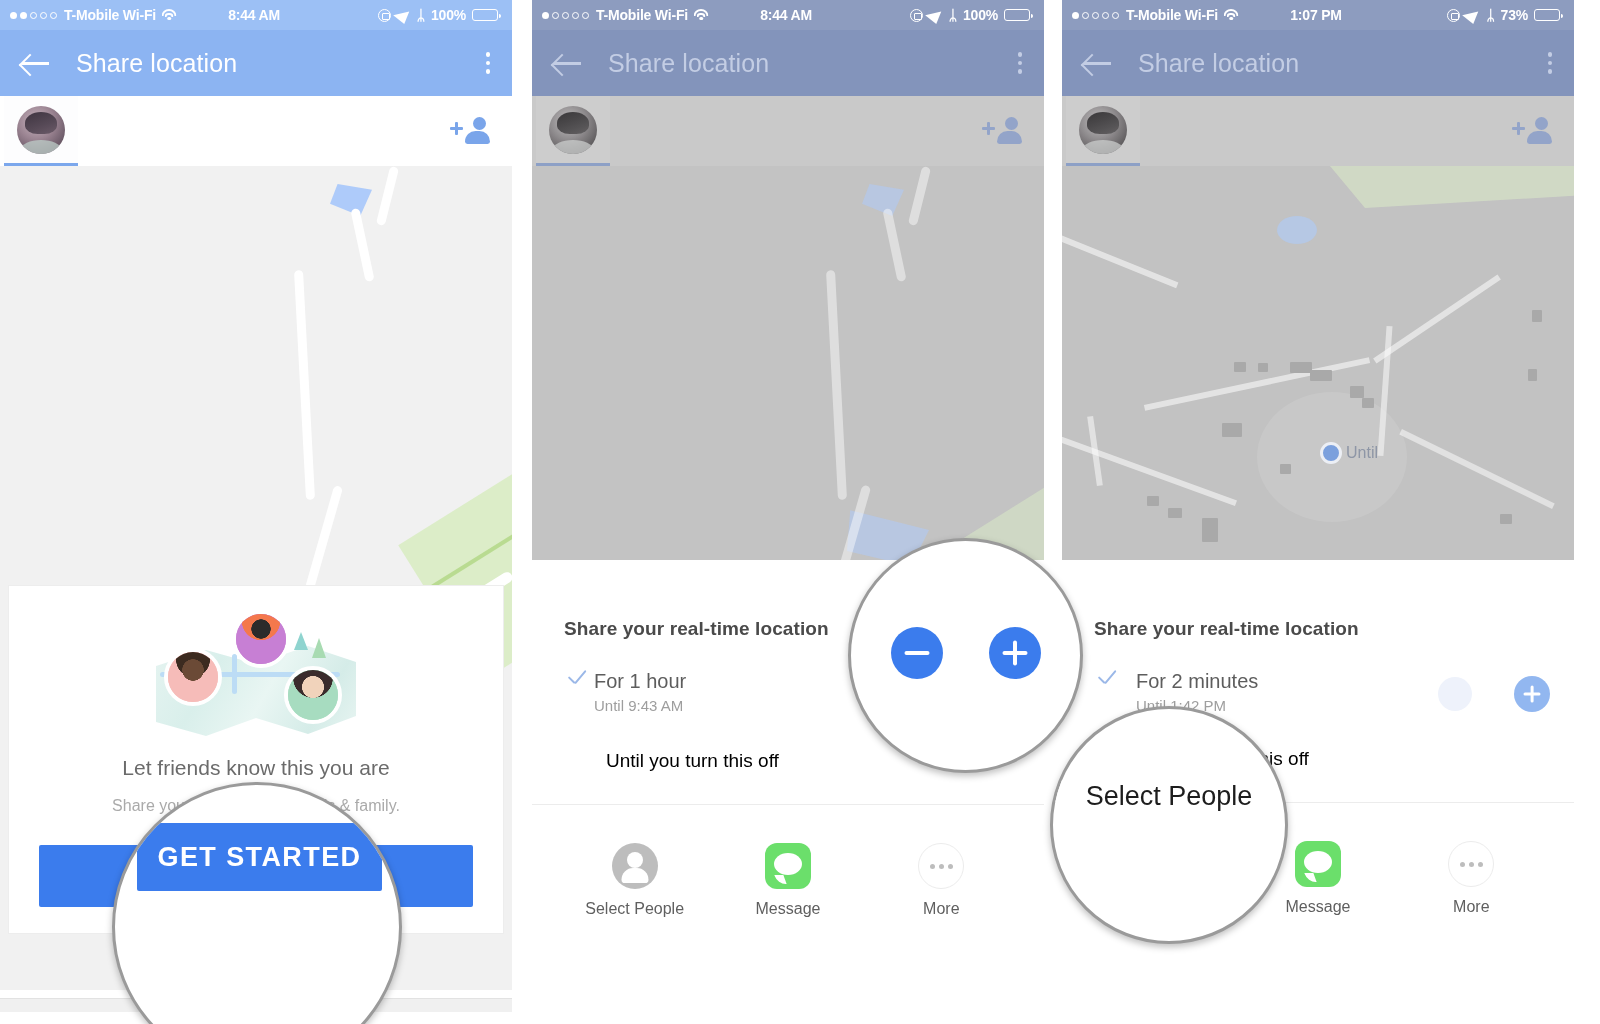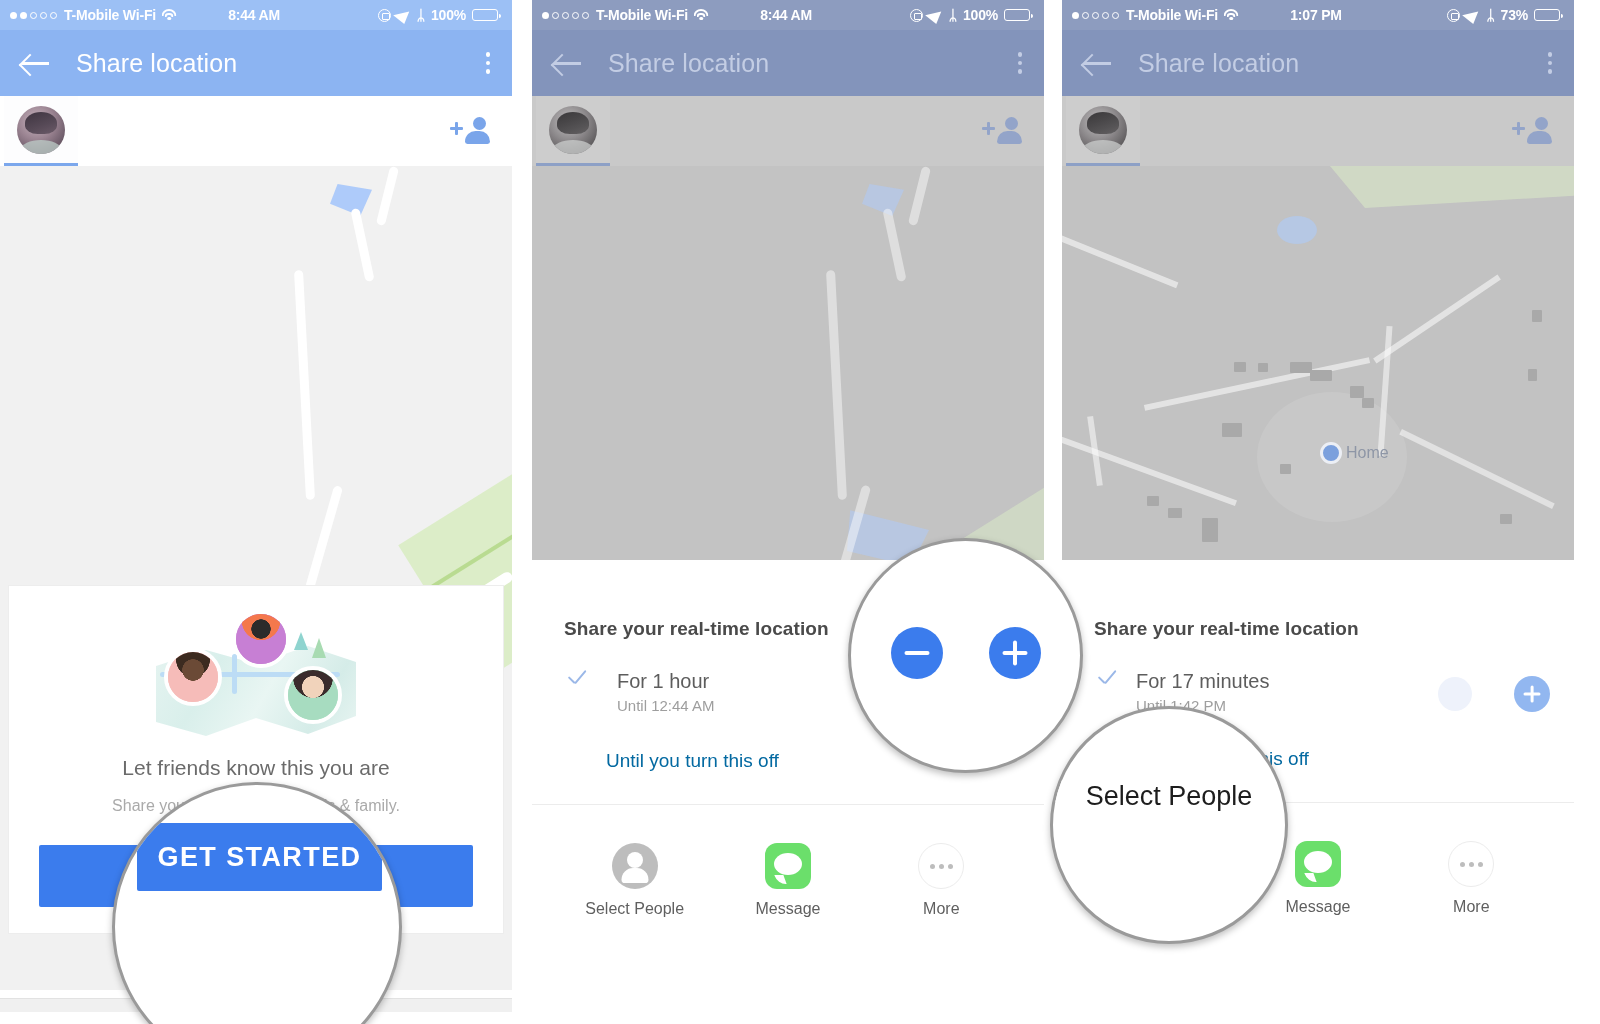--- a/index.html
+++ b/index.html
@@ -112,21 +112,21 @@
   .row { display:flex; align-items:flex-start; }
   .check {
     width: 26px; height: 26px; position: relative; flex: 0 0 auto;
   }
   .check::before { content:""; position:absolute; left:3px; top:9px; width:9px; height:2.4px;
                    background:#9bb8e8; transform: rotate(45deg); border-radius:2px;}
   .check::after  { content:""; position:absolute; left:8px; top:6px; width:17px; height:2.4px;
                    background:#9bb8e8; transform: rotate(-50deg); border-radius:2px;}
   .opt-main { font-size: 20px; color:#5d5d5d; line-height: 1.15; }
   .opt-sub  { font-size: 15px; color:#9e9e9e; margin-top: 4px; }
-  .opt-off  { font-size: 19px; color:#0369a1; }
+  .opt-off  { font-size: 19px; color:#000000; }
   .divider  { height:1px; background:#ececec; }
 
   
   .actions { display:flex; }
   .action  { flex:1; display:flex; flex-direction:column; align-items:center; gap:11px; }
   .action-label { font-size: 16px; color:#5f5f5f; }
   .ic-person { width:46px;height:46px;border-radius:50%;background:#bdbdbd;position:relative;}
   .ic-person::before{content:"";position:absolute;left:50%;top:9px;transform:translateX(-50%);
      width:16px;height:16px;border-radius:50%;background:#fff;}
   .ic-person::after {content:"";position:absolute;left:50%;bottom:6px;transform:translateX(-50%);
@@ -362,23 +362,23 @@
       <div class="green" style="left:440px;top:340px;width:120px;height:120px;opacity:.5;transform:rotate(-32deg)"></div>
     </div>
 
     <div class="sheet" style="height:436px">
       <div style="padding:30px 30px 0 32px">
         <div class="sheet-title">Share your real-time location</div>
       </div>
 
       <div class="row" style="padding:30px 24px 0 32px">
         <span class="check"></span>
-        <span style="margin-left:27px;flex:1">
+        <span style="margin-left:4px;flex:1">
           <div class="opt-main">For 1 hour</div>
-          <div class="opt-sub">Until 12:44 AM</div>
+          <div class="opt-sub">Until 9:43 AM</div>
         </span>
         <span style="display:flex;gap:38px;align-items:center;margin-top:4px">
           <span class="fab fab-blue">
               <i class="h"></i>
             </span>
           <span class="fab fab-blue">
               <i class="h"></i>
               <i class="v"></i>
             </span>
         </span>
@@ -482,33 +482,33 @@
       <div class="bldg" style="left:160px;top:257px;width:20px;height:14px"></div>
       <div class="bldg" style="left:218px;top:298px;width:11px;height:10px"></div>
       <div class="bldg" style="left:85px;top:330px;width:12px;height:10px"></div>
       <div class="bldg" style="left:106px;top:342px;width:14px;height:10px"></div>
       <div class="bldg" style="left:140px;top:352px;width:16px;height:24px"></div>
       <div class="bldg" style="left:470px;top:144px;width:10px;height:12px"></div>
       <div class="bldg" style="left:438px;top:348px;width:12px;height:10px"></div>
       <div class="bldg" style="left:466px;top:203px;width:9px;height:12px"></div>
       <div style="position:absolute;left:258px;top:276px;display:flex;align-items:center;gap:4px">
         <span style="width:22px;height:22px;border-radius:50%;background:#7ba0dd;border:3px solid #eceff5;display:block"></span>
-        <span style="font-size:16px;color:#8e96a6">Home</span>
+        <span style="font-size:16px;color:#8e96a6">Until</span>
       </div>
     </div>
 
     <div class="sheet" style="height:436px">
       <div style="padding:30px 30px 0 32px">
         <div class="sheet-title">Share your real-time location</div>
       </div>
 
       <div class="row" style="padding:30px 24px 0 32px">
         <span class="check"></span>
         <span style="margin-left:16px;flex:1">
-          <div class="opt-main">For 17 minutes</div>
+          <div class="opt-main">For 2 minutes</div>
           <div class="opt-sub">Until 1:42 PM</div>
         </span>
         <span style="display:flex;gap:42px;align-items:center;margin-top:6px">
           <span class="fab-ghost"></span>
           <span class="fab fab-lt" style="width:36px;height:36px">
               <i class="h" style="width:17px;height:2.8px"></i>
               <i class="v" style="width:2.8px;height:17px"></i>
             </span>
         </span>
       </div>

